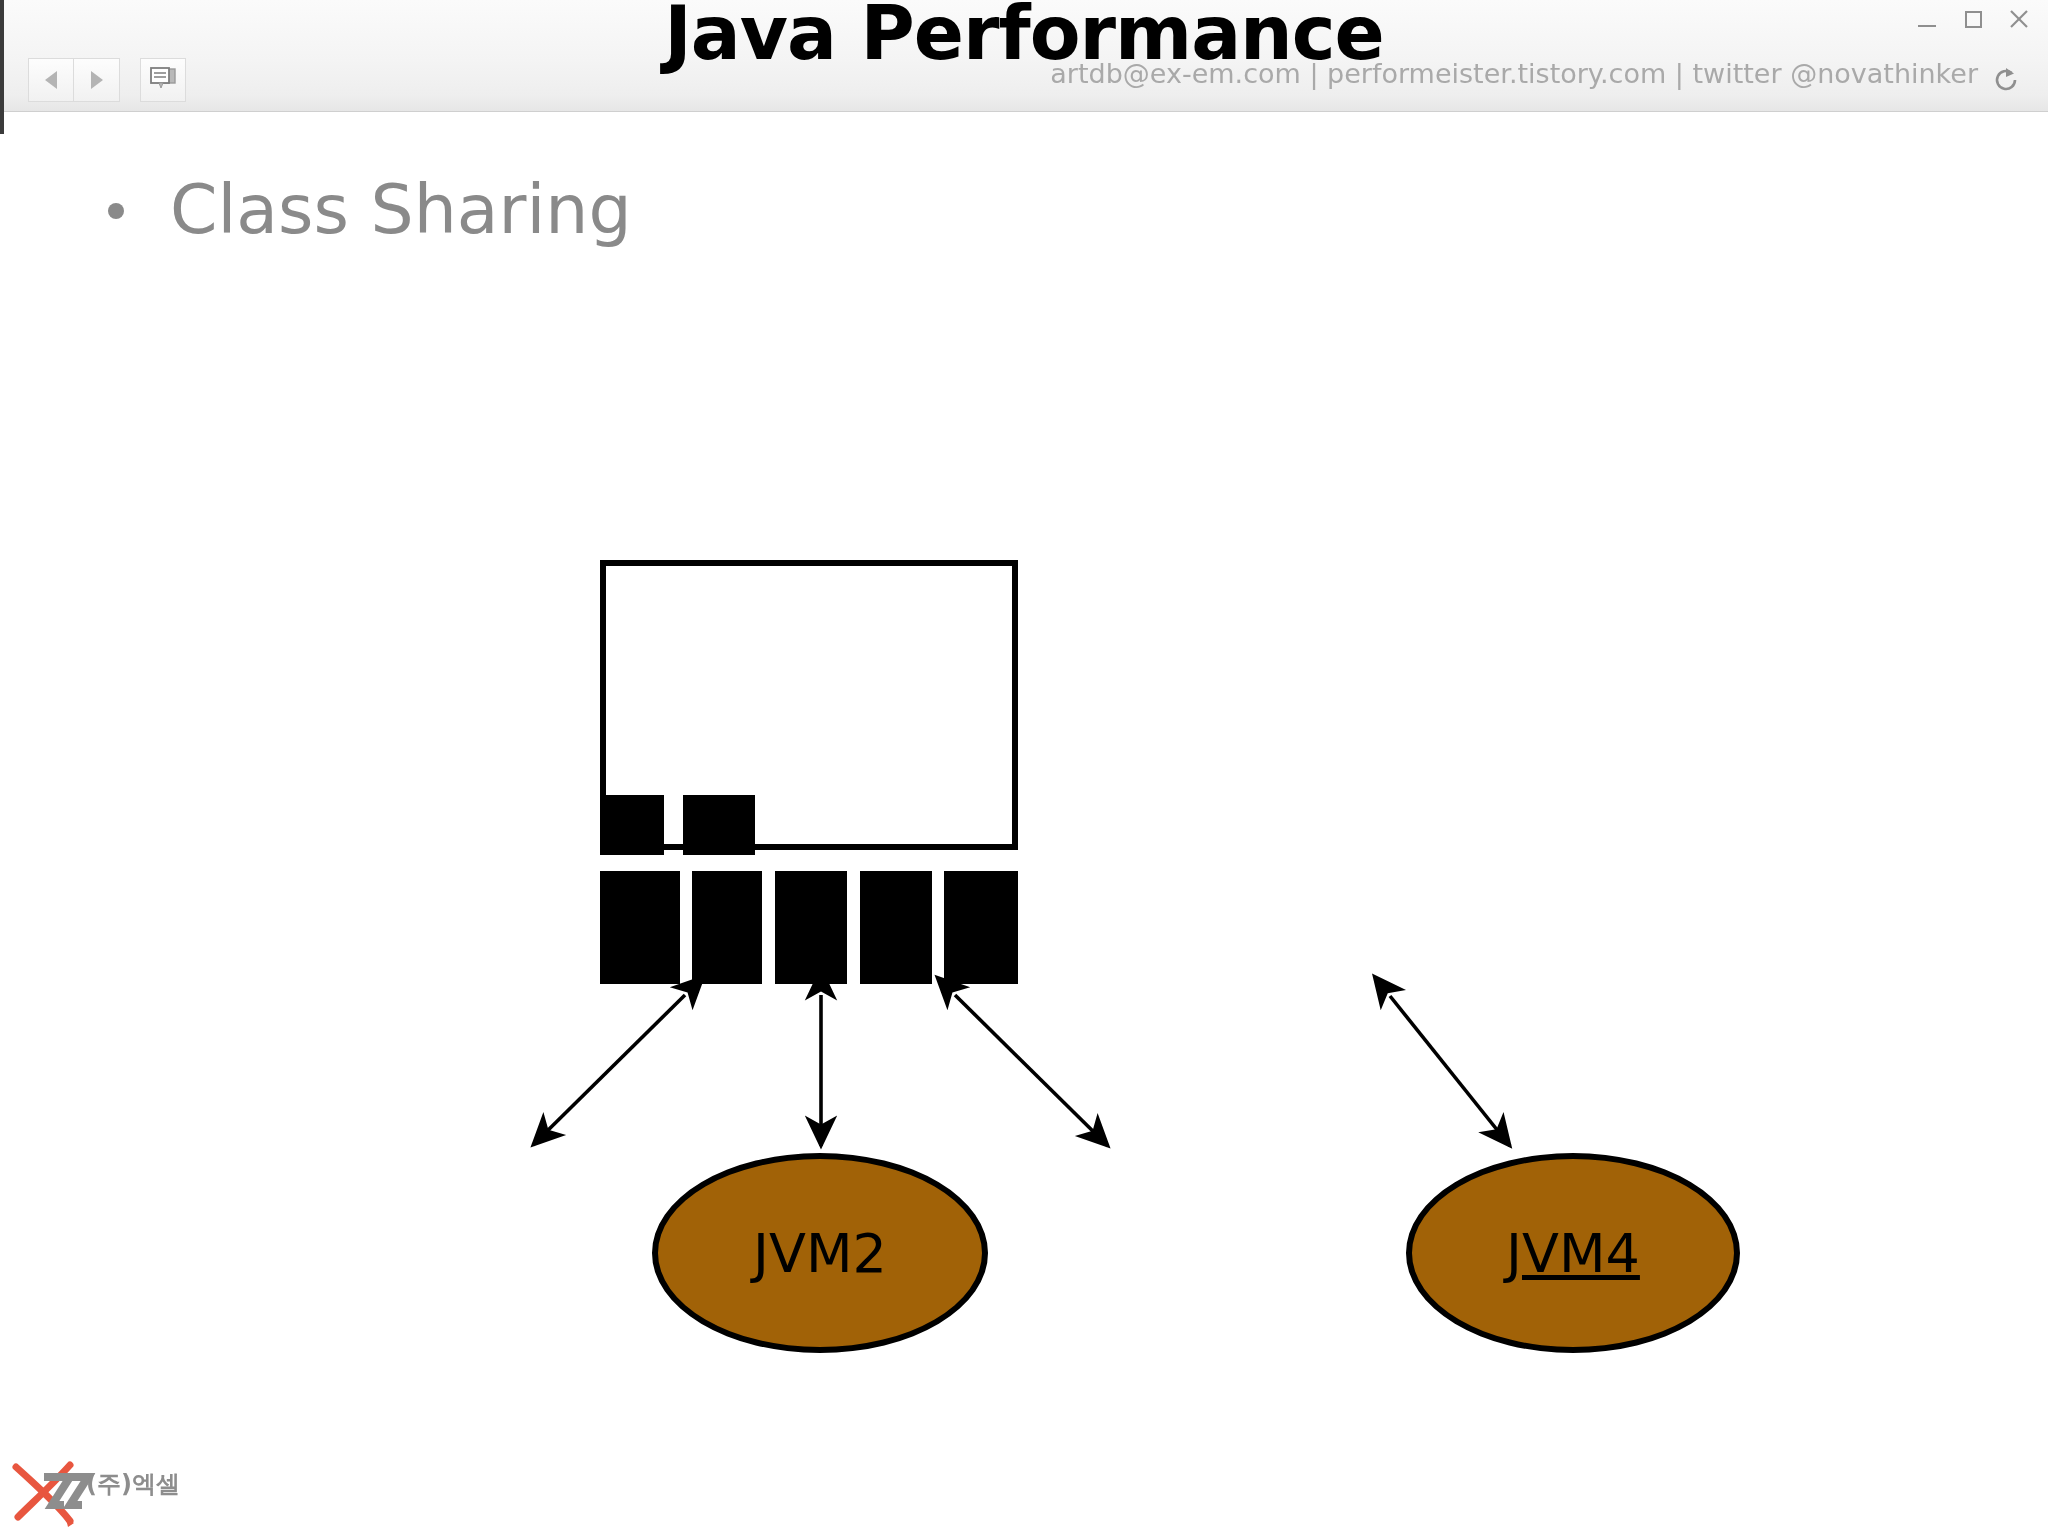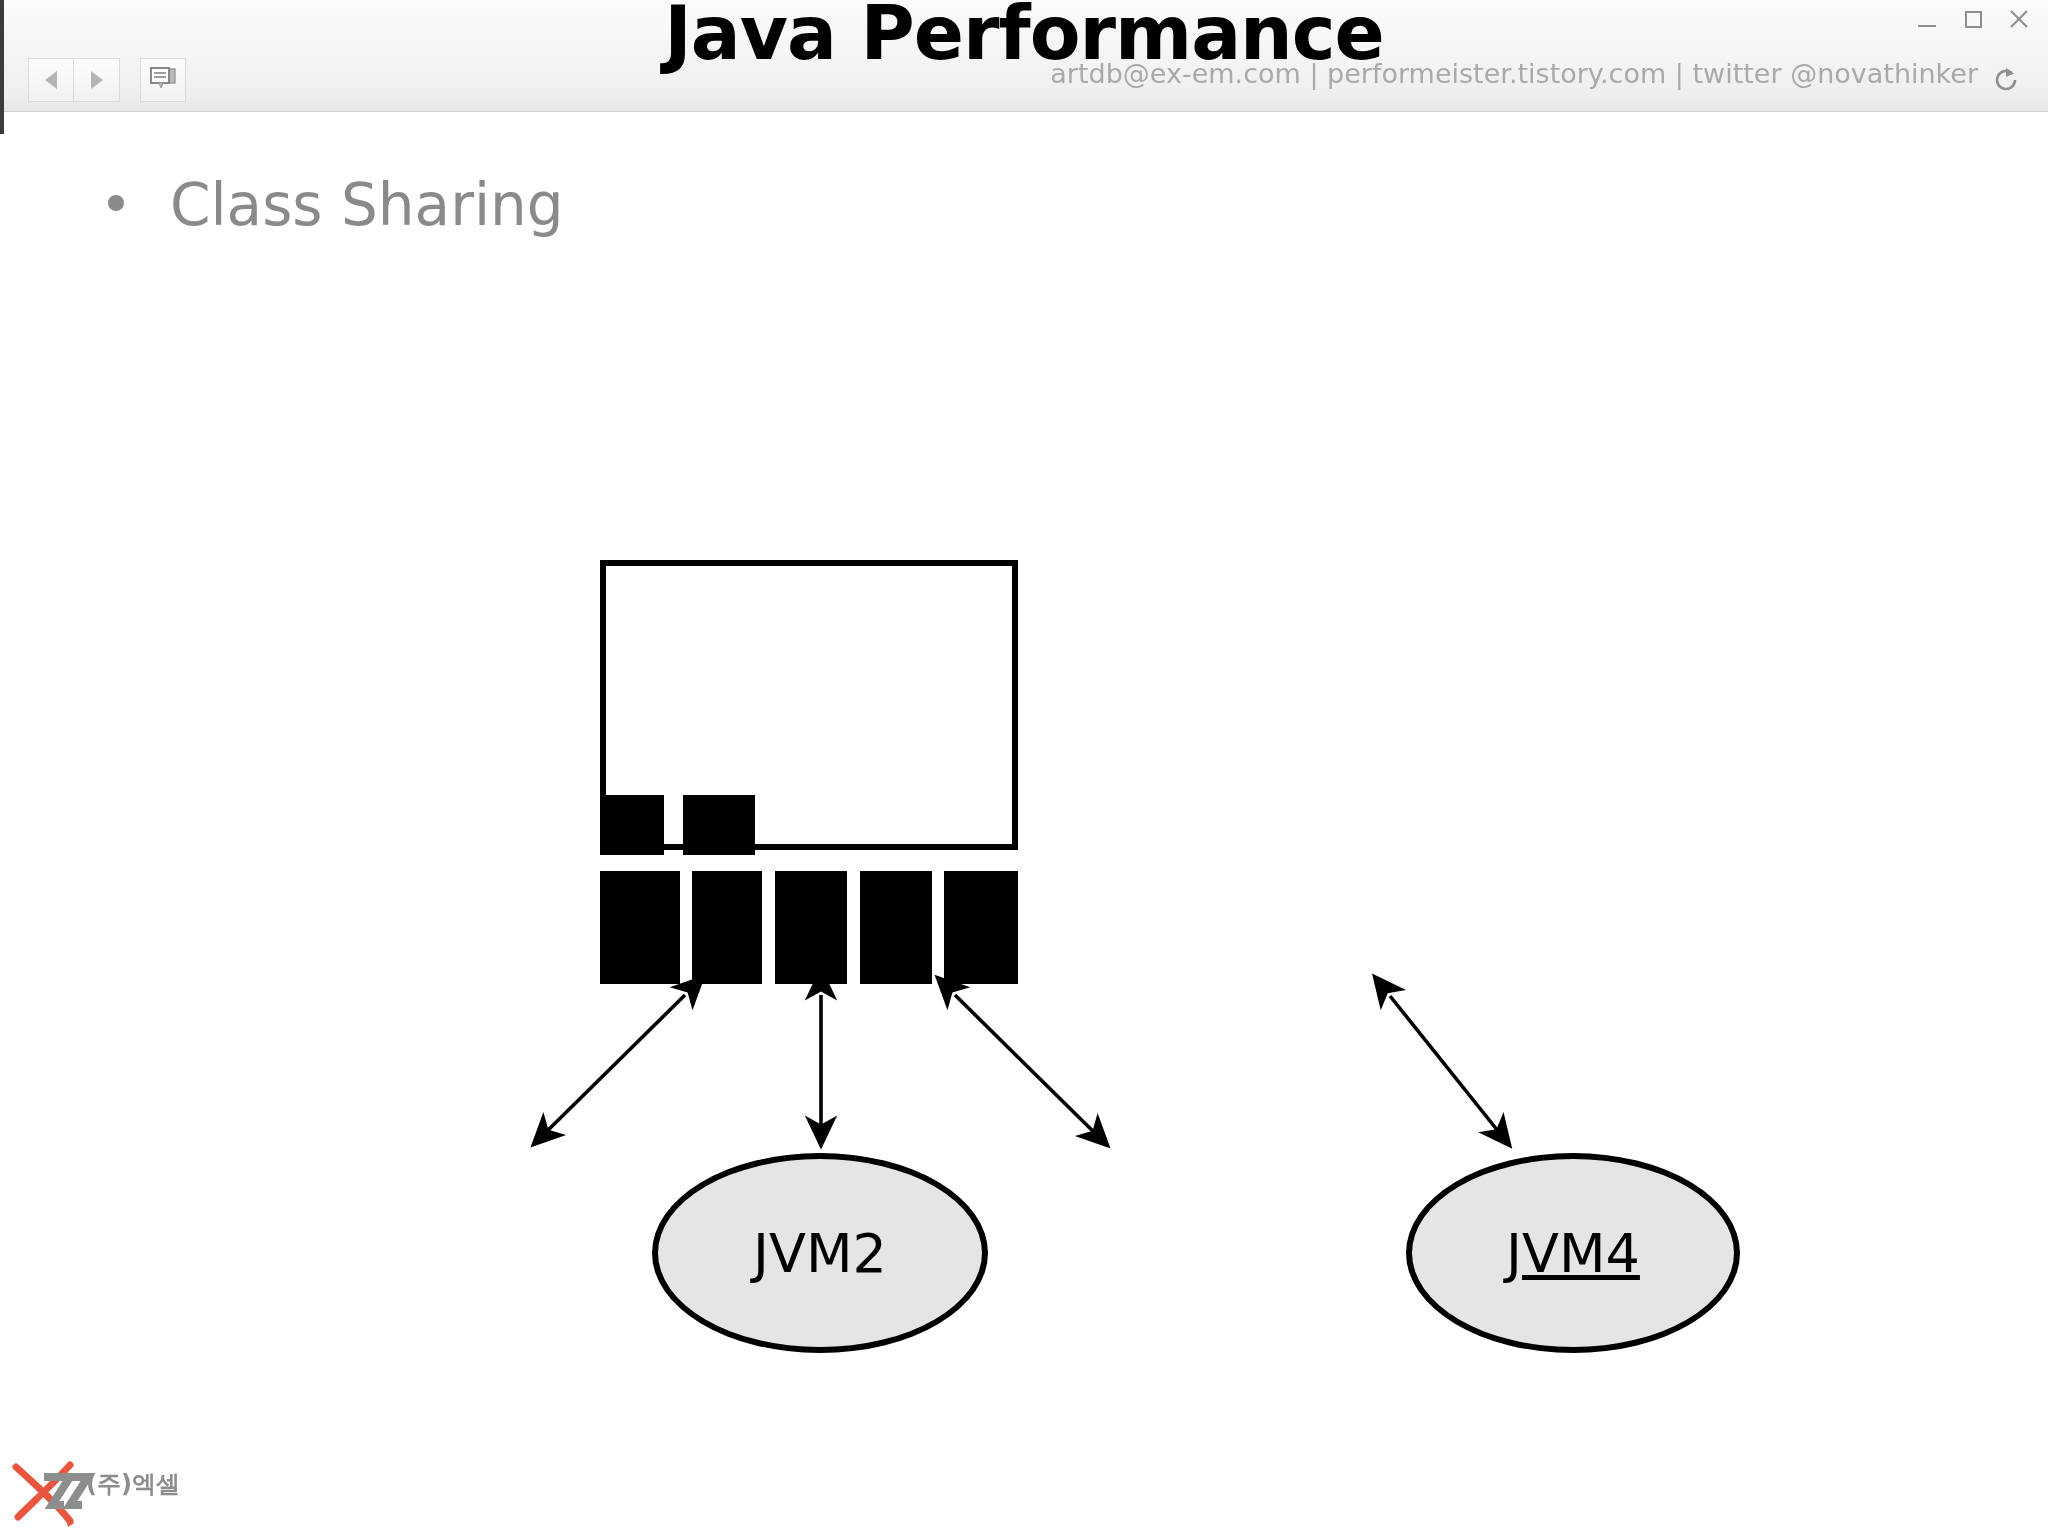--- a/index.html
+++ b/index.html
@@ -158,21 +158,21 @@
   .bullet-dot {
     width: 16px;
     height: 16px;
     border-radius: 50%;
     background: #8a8a8a;
     margin-right: 46px;
     position: relative;
     top: -14px;
   }
   .bullet-text {
-    font-size: 58px;
+    font-size: 68px;
     color: #8a8a8a;
     line-height: 1;
     font-family: "DejaVu Sans", "Liberation Sans", sans-serif;
     letter-spacing: 0px;
   }
 
   
   .diagram {
     position: absolute;
     left: 0; top: 0;
@@ -204,21 +204,21 @@
   .blk {
     position: absolute;
     background: #000000;
     z-index: 5;
   }
 
   .ellipse {
     position: absolute;
     border: 6px solid #000000;
     border-radius: 50%;
-    background: #e5e5e5;
+    background: #a16207;
     display: flex;
     align-items: center;
     justify-content: center;
     box-sizing: border-box;
   }
   .ellipse span {
     font-size: 54px;
     color: #000000;
     font-family: "DejaVu Sans", "Liberation Sans", sans-serif;
   }

